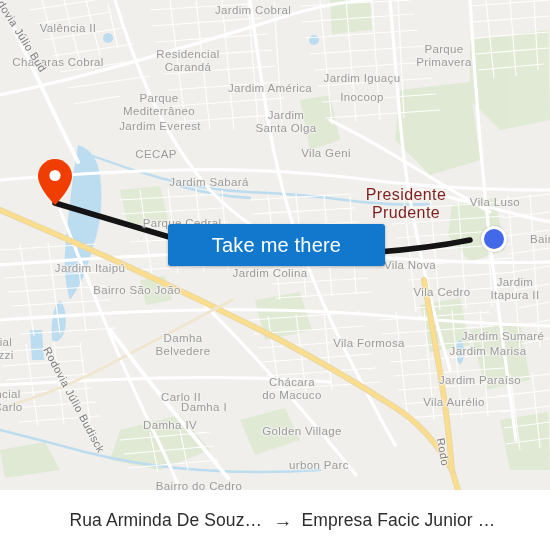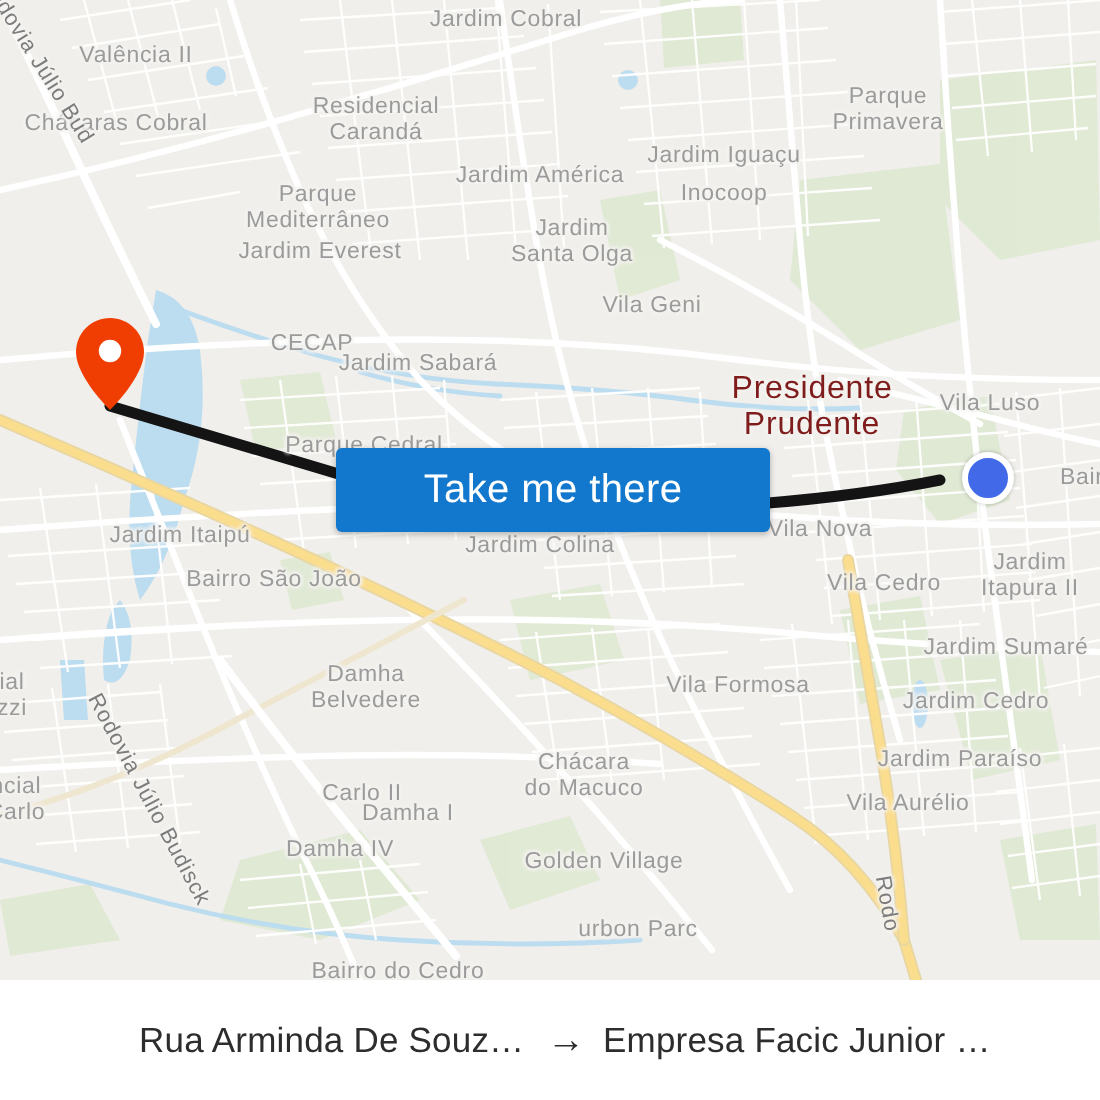--- a/index.html
+++ b/index.html
@@ -330,39 +330,39 @@
         <div class="lbl" style="left: 58px; top: 62px;">Chácaras Cobral</div>
         <div class="lbl" style="left: 362px; top: 78px;">Jardim Iguaçu</div>
         <div class="lbl" style="left: 270px; top: 88px;">Jardim América</div>
         <div class="lbl" style="left: 362px; top: 97px;">Inocoop</div>
         <div class="lbl" style="left: 159px; top: 104px;">Parque
 Mediterrâneo</div>
         <div class="lbl" style="left: 286px; top: 121px;">Jardim
 Santa Olga</div>
         <div class="lbl" style="left: 160px; top: 126px;">Jardim Everest</div>
         <div class="lbl" style="left: 326px; top: 153px;">Vila Geni</div>
-        <div class="lbl" style="left: 156px; top: 172px;">CECAP</div>
+        <div class="lbl" style="left: 156px; top: 154px;">CECAP</div>
         <div class="lbl" style="left: 209px; top: 182px;">Jardim Sabará</div>
         <div class="lbl city" style="left: 406px; top: 204px;">Presidente
 Prudente</div>
         <div class="lbl" style="left: 495px; top: 202px;">Vila Luso</div>
         <div class="lbl" style="left: 182px; top: 223px;">Parque Cedral</div>
         <div class="lbl" style="left: 543px; top: 239px;">Bairr</div>
         <div class="lbl" style="left: 270px; top: 273px;">Jardim Colina</div>
         <div class="lbl" style="left: 410px; top: 265px;">Vila Nova</div>
         <div class="lbl" style="left: 90px; top: 268px;">Jardim Itaipú</div>
         <div class="lbl" style="left: 515px; top: 288px;">Jardim
 Itapura II</div>
         <div class="lbl" style="left: 137px; top: 290px;">Bairro São João</div>
         <div class="lbl" style="left: 442px; top: 292px;">Vila Cedro</div>
-        <div class="lbl" style="left: 503px; top: 324px;">Jardim Sumaré</div>
+        <div class="lbl" style="left: 503px; top: 336px;">Jardim Sumaré</div>
         <div class="lbl" style="left: 183px; top: 344px;">Damha
 Belvedere</div>
         <div class="lbl" style="left: 369px; top: 343px;">Vila Formosa</div>
-        <div class="lbl" style="left: 488px; top: 351px;">Jardim Cedro</div>
+        <div class="lbl" style="left: 488px; top: 351px;">Jardim Marisa</div>
         <div class="lbl" style="left: 6px; top: 348px;">ial
 zzi</div>
         <div class="lbl" style="left: 204px; top: 375px; margin-top: 32px;">Damha I</div>
         <div class="lbl" style="left: 181px; top: 397px;">Carlo II</div>
         <div class="lbl" style="left: 292px; top: 388px;">Chácara
 do Macuco</div>
         <div class="lbl" style="left: 480px; top: 380px;">Jardim Paraíso</div>
         <div class="lbl" style="left: 454px; top: 402px;">Vila Aurélio</div>
         <div class="lbl" style="left: 8px; top: 400px;">ncial
 Carlo</div>

